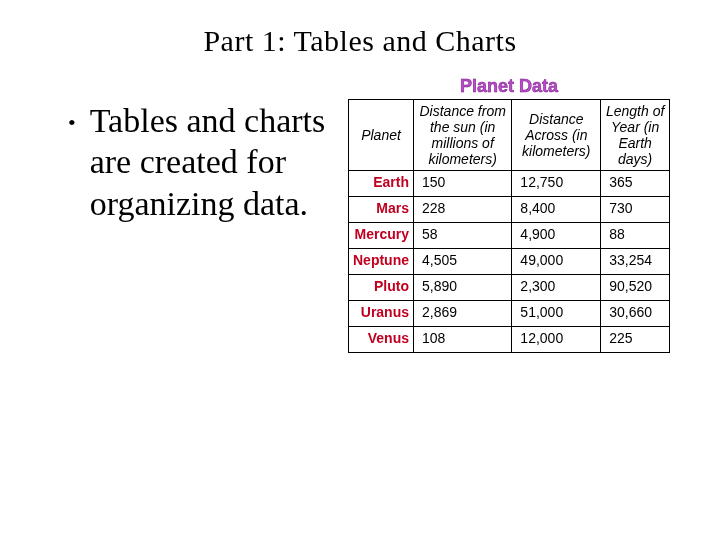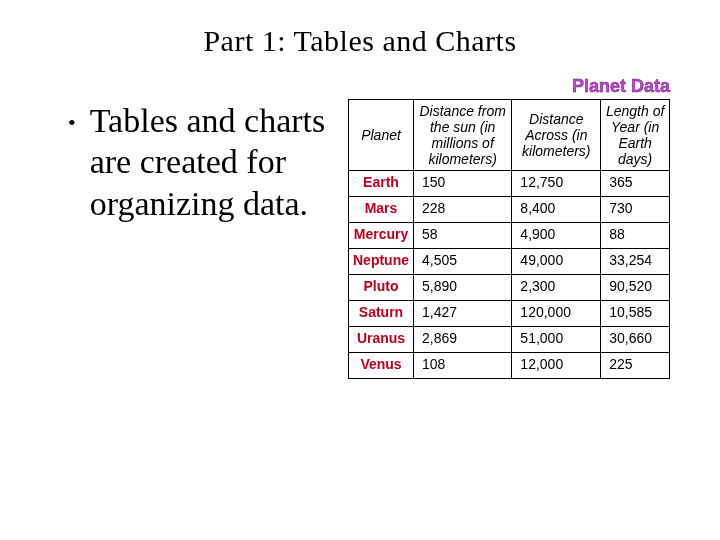--- a/index.html
+++ b/index.html
@@ -44,38 +44,38 @@
     margin-right: 14px;
     margin-top: 10px;
   }
   .bullet .text {
     flex: 1;
   }
   .table-col {
     flex: 1;
   }
   .table-title {
-    text-align: right;
+    text-align: center;
     font-family: Arial, sans-serif;
     font-size: 18px;
     font-weight: bold;
     color: #b94cc8;
     -webkit-text-stroke: 0.5px #7a1f8a;
     margin-bottom: 2px;
   }
   table {
     width: 100%;
     border-collapse: collapse;
     font-family: Arial, sans-serif;
     font-size: 14px;
   }
   th, td {
     border: 1px solid #000;
     padding: 3px 4px;
-    text-align: center;
+    text-align: right;
     vertical-align: top;
     background: #fff;
   }
   th {
     font-weight: normal;
     text-align: center;
     height: 34px;
     vertical-align: middle;
     color: #000;
     font-style: italic;
@@ -136,26 +136,20 @@
               <td>49,000</td>
               <td>33,254</td>
             </tr>
             <tr>
               <td>Pluto</td>
               <td>5,890</td>
               <td>2,300</td>
               <td>90,520</td>
             </tr>
             <tr>
-              <td>Saturn</td>
-              <td>1,427</td>
-              <td>120,000</td>
-              <td>10,585</td>
-            </tr>
-            <tr>
               <td>Uranus</td>
               <td>2,869</td>
               <td>51,000</td>
               <td>30,660</td>
             </tr>
             <tr>
               <td>Venus</td>
               <td>108</td>
               <td>12,000</td>
               <td>225</td>

